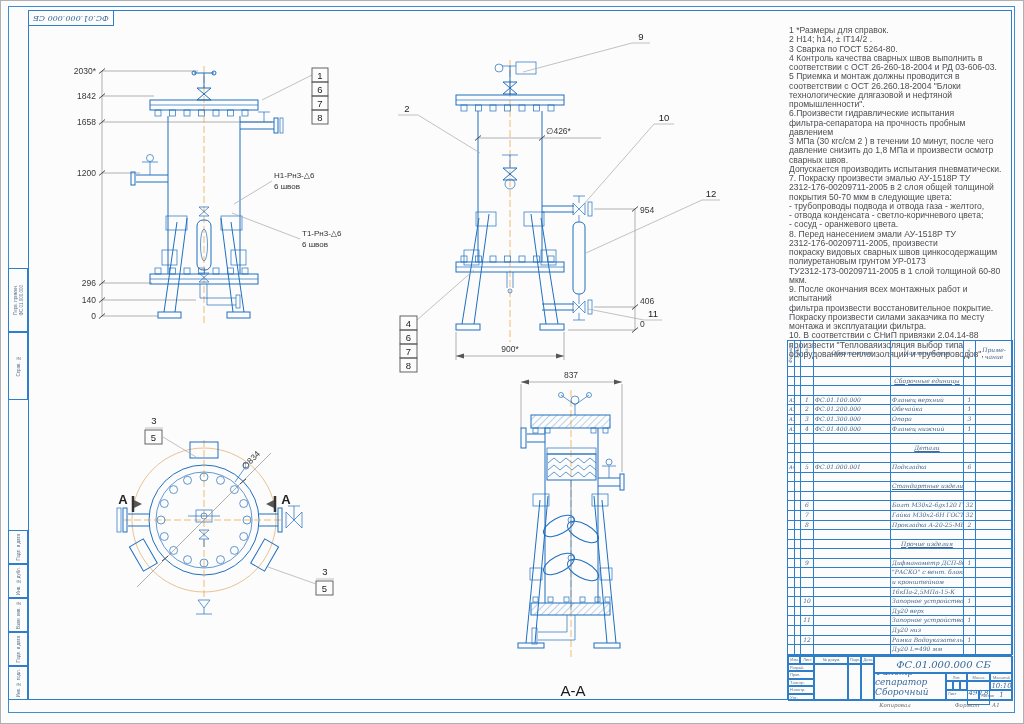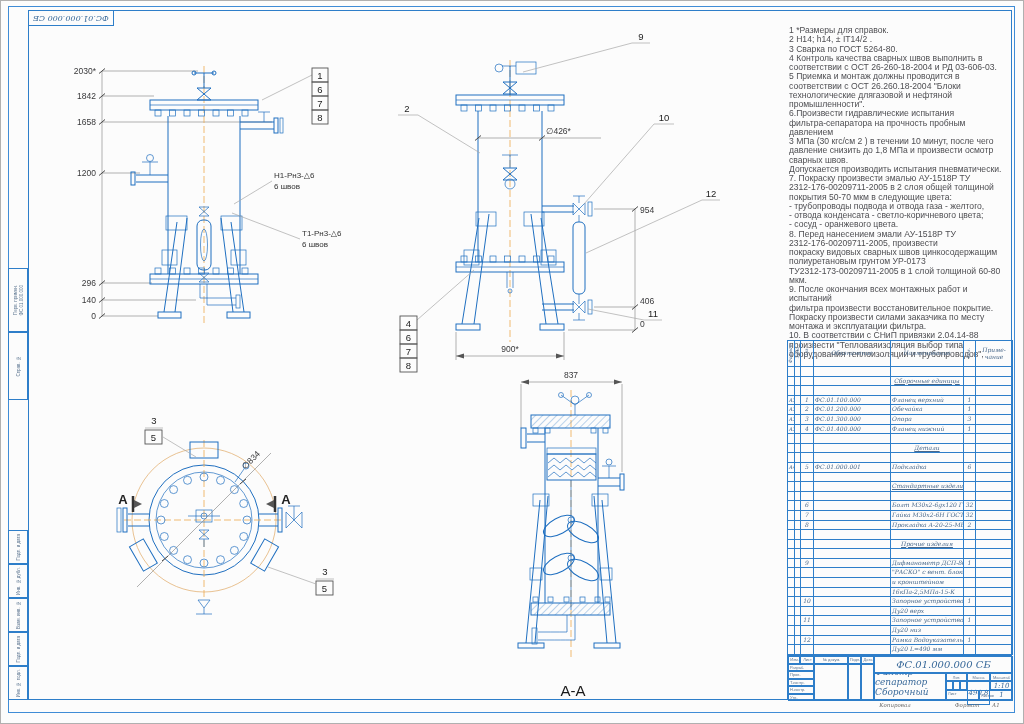--- a/index.html
+++ b/index.html
@@ -912,21 +912,21 @@
   <div class="cell tb-h" style="left:179px;top:17px;width:23px;height:8px;">
       <span>Масса</span>
     </div>
   <div class="cell tb-h" style="left:202px;top:17px;width:23px;height:8px;">
       <span>Масштаб</span>
     </div>
   <div class="cell" style="left:158px;top:25px;width:7px;height:9px;"></div>
   <div class="cell" style="left:165px;top:25px;width:7px;height:9px;"></div>
   <div class="cell" style="left:172px;top:25px;width:7px;height:9px;"></div>
   <div class="cell tb-val" style="left:179px;top:25px;width:23px;height:24px;">490,8</div>
-  <div class="cell tb-val" style="left:202px;top:25px;width:23px;height:9px;">1:10</div>
+  <div class="cell tb-val" style="left:202px;top:25px;width:23px;height:9px;">10:10</div>
   <div class="cell" style="left:158px;top:34px;width:33px;height:11px;"><span class="lbl">Лист</span></div>
   <div class="cell" style="left:191px;top:34px;width:34px;height:11px;">
     <span class="lbl">Листов</span>
     <span class="tb-val" style="display:inline;padding-left:4px;">1</span>
   </div>
 </div>
 
 <div class="abs foot" style="left:845px;top:702px;width:100px;text-align:center;">Копировал</div>
 <div class="abs foot" style="left:955px;top:702px;width:34px;">Формат</div>
 <div class="abs foot" style="left:992px;top:702px;width:18px;">А1</div>

